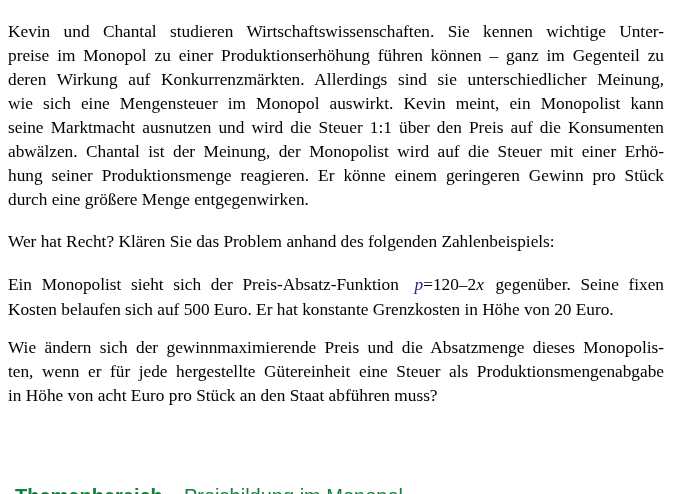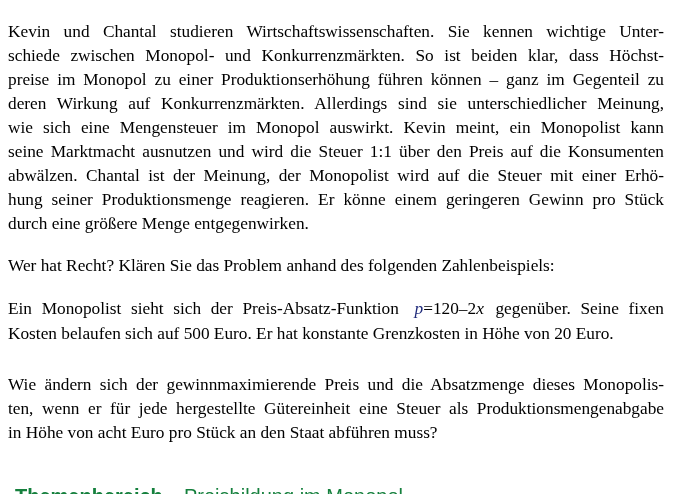--- a/index.html
+++ b/index.html
@@ -20,21 +20,21 @@
       top: 20px;
       width: 656px;
       font-family: "Liberation Serif", "DejaVu Serif", serif;
       font-size: 17.3px;
     }
     .para {
       margin: 0;
     }
     .gap-1 { margin-top: 18px; }
     .gap-2 { margin-top: 18px; }
-    .gap-3 { margin-top: 27px; }
+    .gap-3 { margin-top: 14px; }
     .formula {
       font-style: normal;
       white-space: nowrap;
       padding: 0 2px 0 6px;
     }
     .formula .var-p {
       font-style: italic;
       color: #1f2a7a;
     }
     .formula .var-x {
@@ -76,21 +76,20 @@
       text-align-last: left;
     }
   </style>
 </head>
 <body>
 
 <div class="doc">
 
   <div class="para">
     <span class="jline">Kevin und Chantal studieren Wirtschaftswissenschaften. Sie kennen wichtige Unter-</span>
-    <span class="jline">schiede zwischen Monopol- und Konkurrenzmärkten. So ist beiden klar, dass Höchst-</span>
     <span class="jline">preise im Monopol zu einer Produktionserhöhung führen können – ganz im Gegenteil zu</span>
     <span class="jline">deren Wirkung auf Konkurrenzmärkten. Allerdings sind sie unterschiedlicher Meinung,</span>
     <span class="jline">wie sich eine Mengensteuer im Monopol auswirkt. Kevin meint, ein Monopolist kann</span>
     <span class="jline">seine Marktmacht ausnutzen und wird die Steuer 1:1 über den Preis auf die Konsumenten</span>
     <span class="jline">abwälzen. Chantal ist der Meinung, der Monopolist wird auf die Steuer mit einer Erhö-</span>
     <span class="jline">hung seiner Produktionsmenge reagieren. Er könne einem geringeren Gewinn pro Stück</span>
     <span class="jline last">durch eine größere Menge entgegenwirken.</span>
   </div>
 
   <div class="para gap-1">

